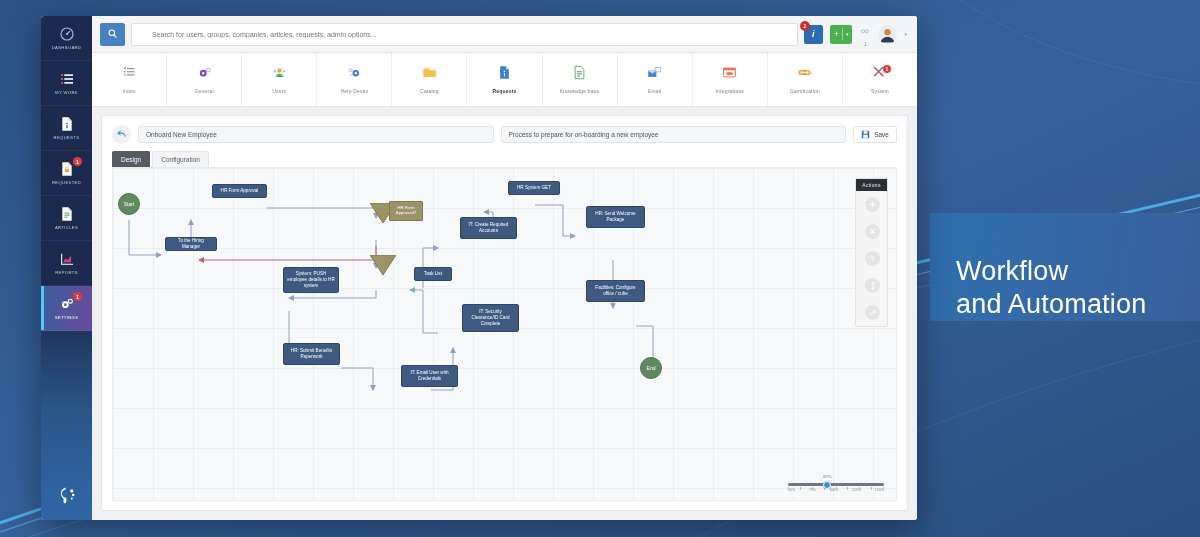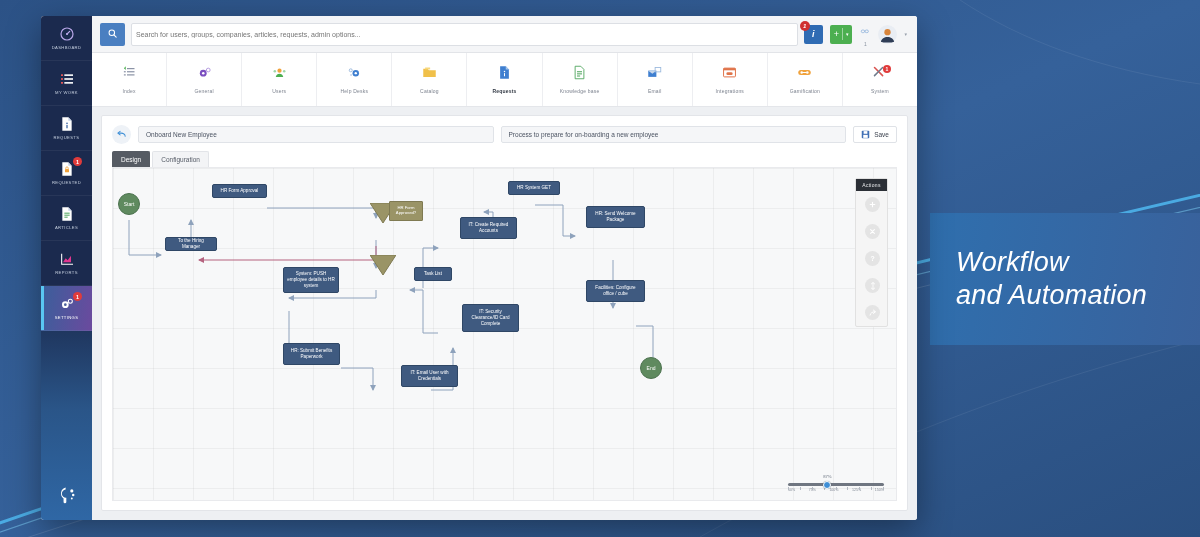--- a/index.html
+++ b/index.html
@@ -10,23 +10,23 @@
   body {
     position: relative;
     background: linear-gradient(135deg, #2b5286 0%, #2f5a91 35%, #3a6aa5 60%, #2c5488 100%);
   }
   
   .bg-swoosh { position: absolute; pointer-events: none; }
   #swoosh-svg { position:absolute; left:0; top:0; width:1200px; height:537px; }
 
   
   .promo {
-    position: absolute; left: 930px; top: 213px; width: 270px; height: 132px;
+    position: absolute; left: 930px; top: 213px; width: 270px; height: 108px;
     background: linear-gradient(100deg, #2f6fae 0%, #39619b 100%);
-    display: flex; align-items: center; font-style: italic;
+    display: flex; align-items: flex-end;
   }
   .promo-text {
     color: #ffffff; font-size: 27px; line-height: 1.22; padding-left: 26px;
     letter-spacing: .2px; white-space: pre-line; font-weight: 400;
   }
 
   
   .window {
     position: absolute; left: 41px; top: 16px; width: 876px; height: 504px;
     background: #ffffff; border-radius: 3px;
@@ -72,21 +72,21 @@
   .topbar {
     height: 37px; background: #f4f5f7; border-bottom: 1px solid #e2e4e8;
     display: flex; align-items: center; padding: 0 8px; gap: 6px;
   }
   .search-btn {
     width: 25px; height: 23px; background: #4a7fc1; border-radius: 2px;
     display: flex; align-items: center; justify-content: center; cursor: pointer;
   }
   .search-input {
     flex: 1; height: 23px; background: #fff; border: 1px solid #dcdfe4;
-    border-radius: 2px; font-size: 7px; color: #9aa1ad; padding: 0 4px;
+    border-radius: 2px; font-size: 7px; color: #9aa1ad; padding: 0 20px;
     font-family: inherit; outline: none;
   }
   .tb-icons { display: flex; align-items: center; gap: 7px; padding-right: 2px; }
   .tb-notif {
     position: relative; width: 19px; height: 19px; background: #2f6bb3;
     border-radius: 2px; display:flex;align-items:center;justify-content:center;
     color:#fff; font-size:9px; font-weight:bold; font-style:italic; cursor:pointer;
   }
   .tb-notif .dot {
     position:absolute; top:-4px; left:-4px; width:10px;height:10px;border-radius:50%;

